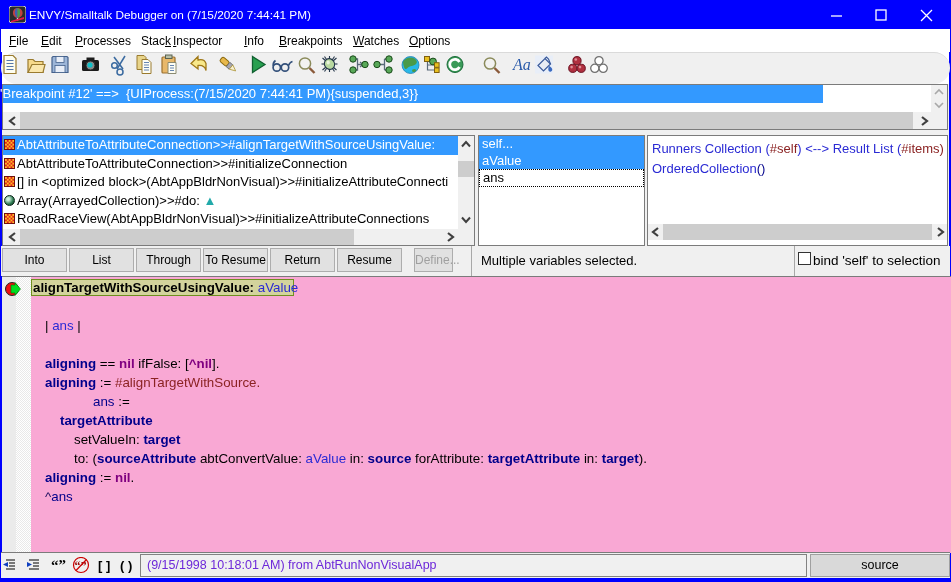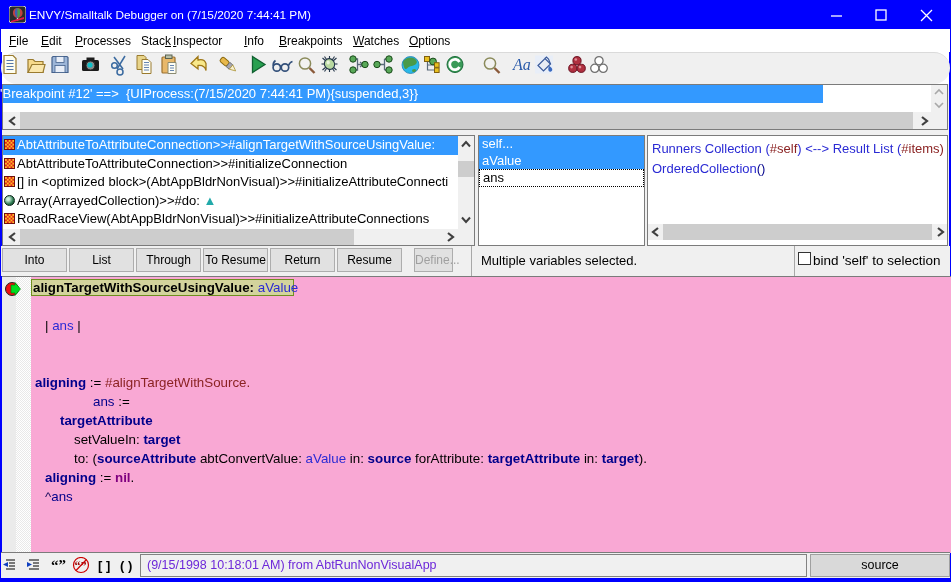--- a/index.html
+++ b/index.html
@@ -321,21 +321,22 @@
 <div id="src-pane" class="abs">
   <div id="gutter" class="abs"></div>
   <div class="abs" style="left:14px;top:0;width:15px;height:276px;background:repeating-conic-gradient(#e9e9e9 0 25%, #ffffff 0 50%); background-size:2px 2px;"></div>
   <svg class="abs" style="left:3px;top:4px" width="16" height="16" viewBox="0 0 16 16">
     <circle cx="7" cy="8" r="6.5" fill="#ee1111" stroke="#222" stroke-width="1"></circle>
     <path d="M6 4 L10 4 L10 1.5 L15.5 8 L10 14.5 L10 12 L6 12 Z" fill="#00dd22" stroke="#007700" stroke-width="0.6"></path>
   </svg>
   <div class="abs" style="left:29px;top:2px;width:263px;height:17px;background:#d3d39c;border:1px solid #6f8f1f;"></div>
   <div class="codeline" style="left:31px;top:3px;"><span class="b">alignTargetWithSourceUsingValue:</span> <span class="blu">aValue</span></div>
   <div class="codeline" style="left:43px;top:41px;">| <span class="blu">ans</span> |</div>
-  <div class="codeline" style="left:33px;top:98px;"><span class="b navy">aligning</span> := <span class="sym">#alignTargetWithSource.</span></div>
+  <div class="codeline" style="left:43px;top:79px;"><span class="b navy">aligning</span> == <span class="b pur">nil</span> ifFalse: [<span class="b pur">^nil</span>].</div>
+  <div class="codeline" style="left:43px;top:98px;"><span class="b navy">aligning</span> := <span class="sym">#alignTargetWithSource.</span></div>
   <div class="codeline" style="left:43px;top:117px;margin-left:48px;"><span class="navy">ans</span> :=</div>
   <div class="codeline" style="left:58px;top:136px;"><span class="b navy">targetAttribute</span></div>
   <div class="codeline" style="left:72px;top:155px;">setValueIn: <span class="b navy">target</span></div>
   <div class="codeline" style="left:72px;top:174px;">to: (<span class="b navy">sourceAttribute</span> abtConvertValue: <span class="blu">aValue</span> in: <span class="b navy">source</span> forAttribute: <span class="b navy">targetAttribute</span> in: <span class="b navy">target</span>).</div>
   <div class="codeline" style="left:43px;top:193px;"><span class="b navy">aligning</span> := <span class="b pur">nil</span>.</div>
   <div class="codeline" style="left:43px;top:212px;"><span style="color:#201060">^</span><span class="navy">ans</span></div>
 </div>
 
 <div id="statusbar" class="abs">
   <svg class="abs" style="left:2px;top:4px" width="136" height="18" viewBox="0 0 136 18">

